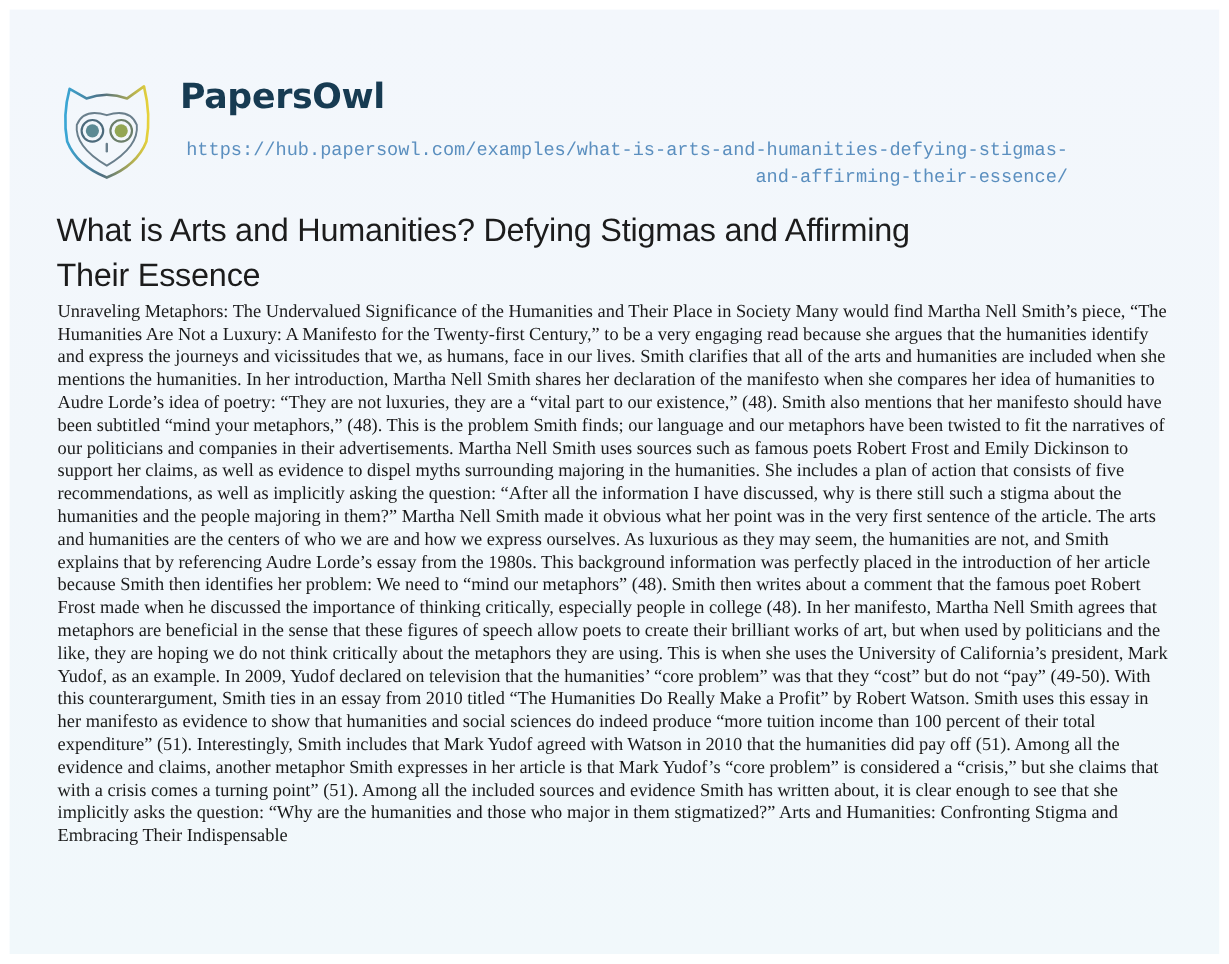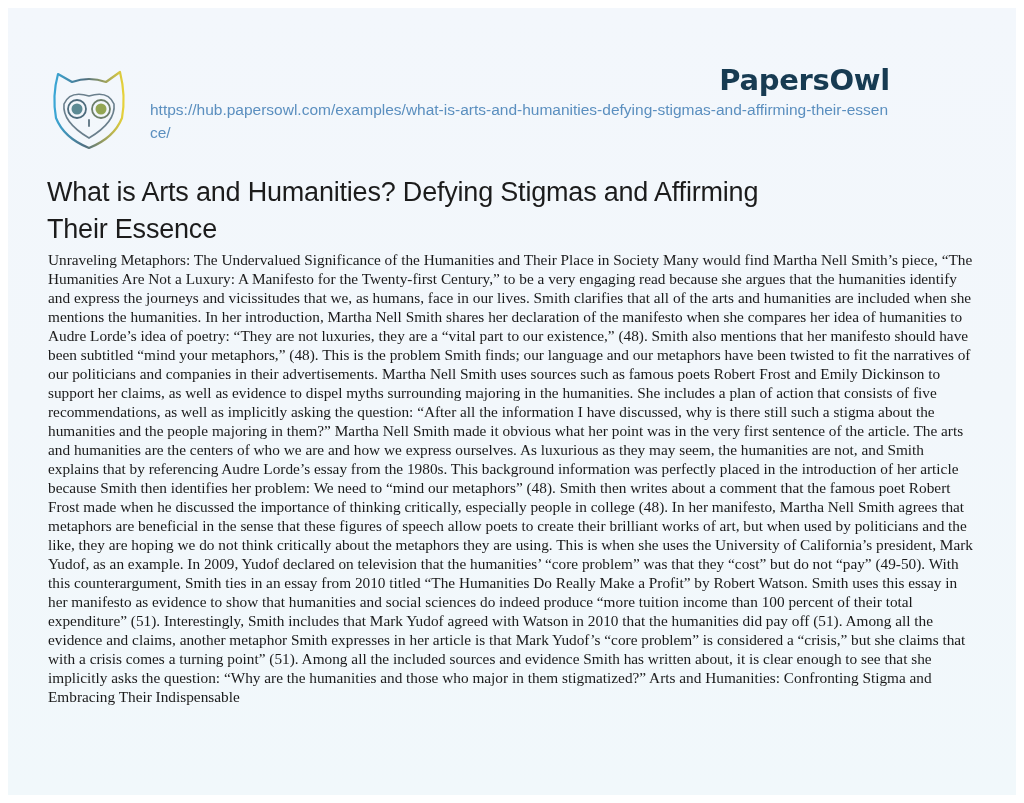--- a/index.html
+++ b/index.html
@@ -27,32 +27,32 @@
       margin-left: 22px;
       margin-top: 0px;
     }
     .brand-name {
       font-family: "DejaVu Sans", sans-serif;
       font-weight: bold;
       font-size: 29px;
       color: #173b52;
       letter-spacing: -0.3px;
       line-height: 36px;
-      text-align: right;
     }
     .brand-url {
-      font-family: Liberation Sans, sans-serif;
+      font-family: Liberation Mono, monospace;
       font-size: 15.5px;
       color: #5b8fbf;
       line-height: 23px;
-      margin-top: 0;
+      margin-top: 16px;
       width: 740px;
       word-break: break-all;
       text-decoration: none;
       display: block;
+      text-align: right;
     }
 
     .title {
       position: absolute;
       left: 47px; top: 174px;
       width: 720px;
       font-family: "Liberation Sans", sans-serif;
       font-size: 27px;
       color: #1c1c1c;
       line-height: 37px;

